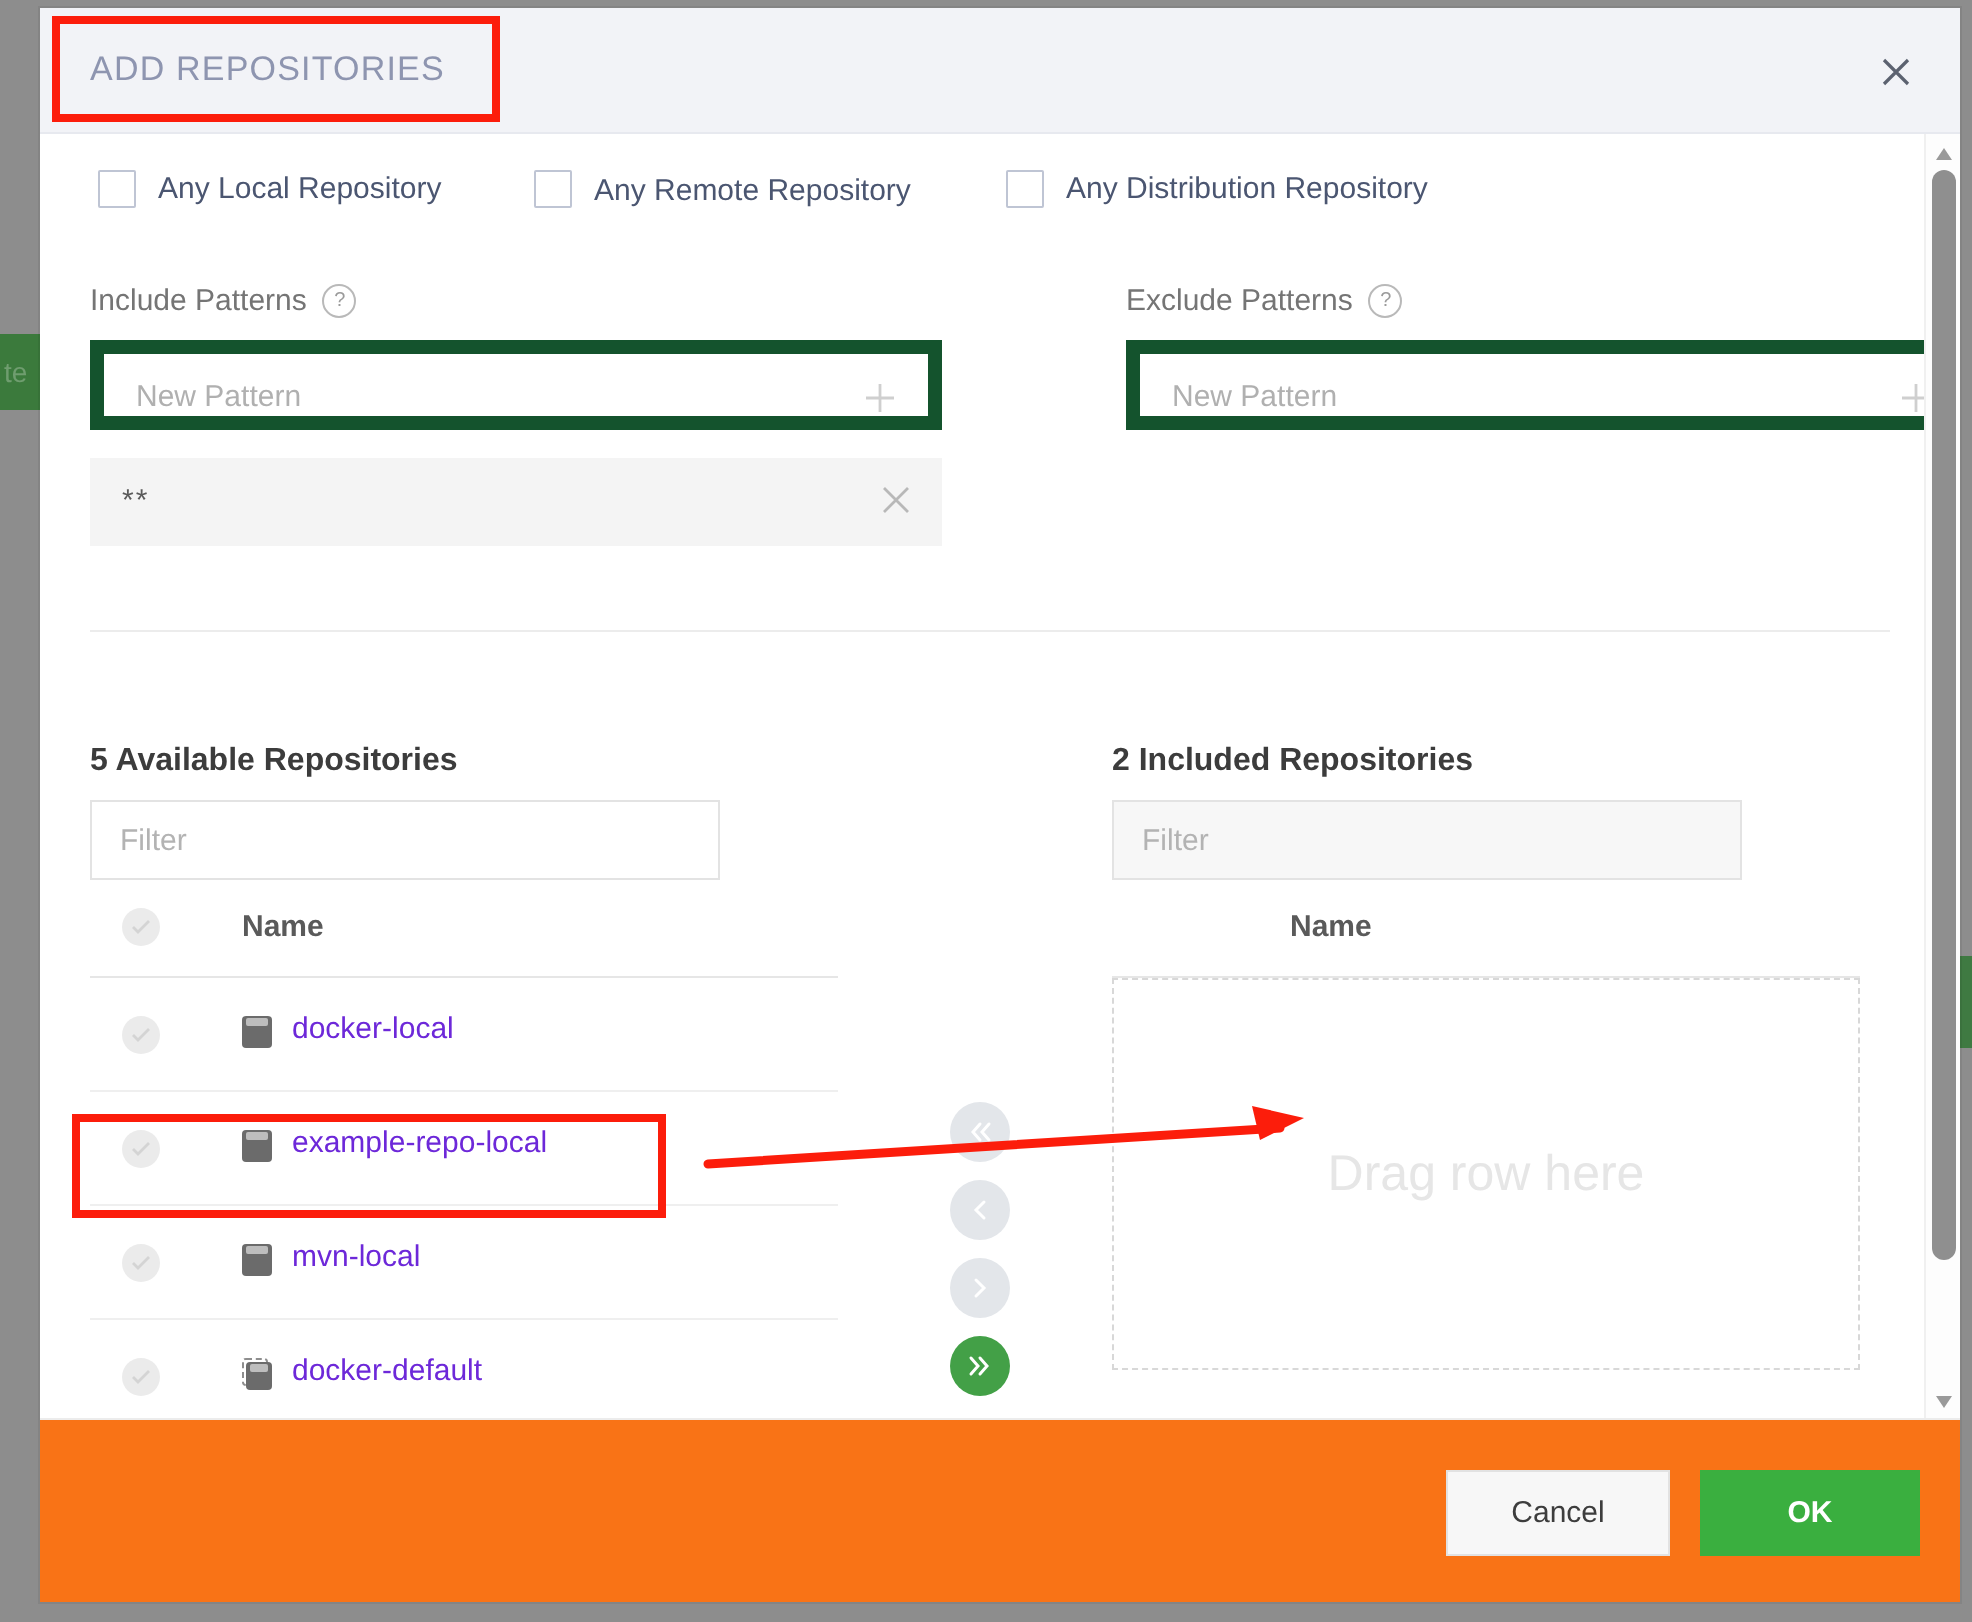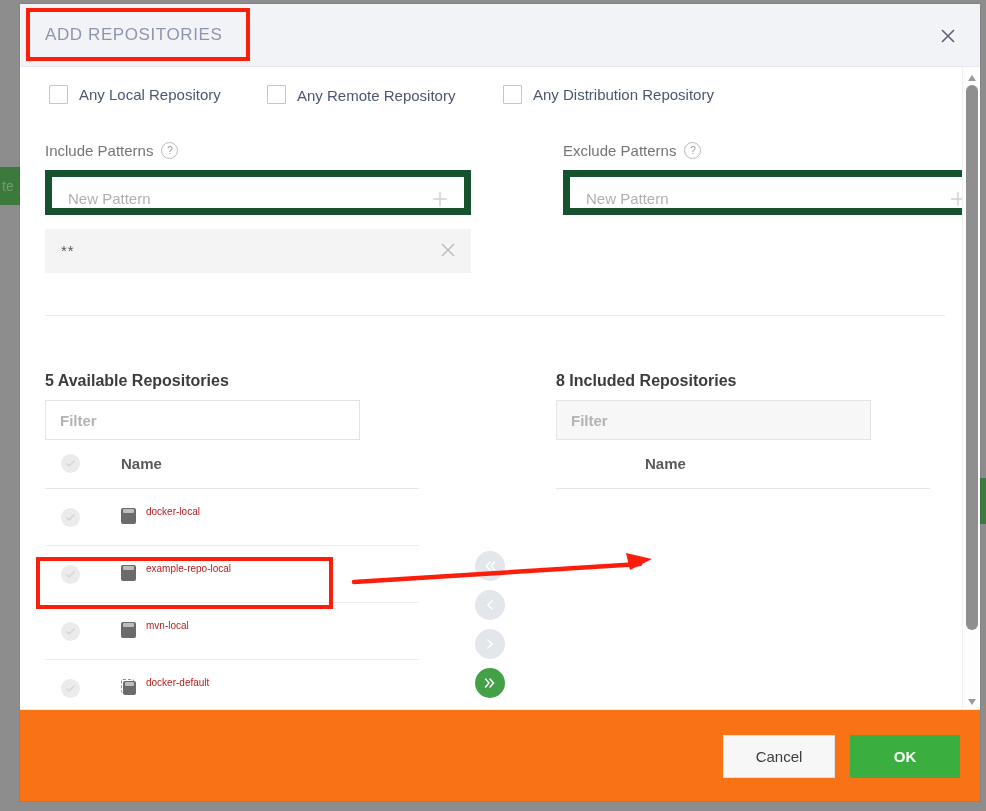--- a/index.html
+++ b/index.html
@@ -220,21 +220,20 @@
     box-sizing: border-box;
     position: relative;
   }
   .filter-input.disabled { background: #f7f7f7; }
   .filter-input .ph {
     position: absolute;
     left: 14px;
     top: 11px;
     font-size: 15px;
     color: #b3b3b3;
-    font-weight: bold;
   }
 
   .col-head {
     position: relative;
     height: 48px;
   }
   .col-head .chk {
     position: absolute;
     left: 16px;
     top: 14px;
@@ -259,22 +258,22 @@
     width: 374px;
     cursor: pointer;
   }
   .repo-row:last-child { border-bottom: 1px solid #efefef; }
   .row-chk { position: absolute; left: 16px; top: 19px; }
   .row-icon { position: absolute; left: 76px; top: 19px; }
   .row-name {
     position: absolute;
     left: 101px;
     top: 17px;
-    font-size: 10px;
-    color: #b91c1c;
+    font-size: 15px;
+    color: #6d28d9;
   }
 
   .chk-circle {
     width: 19px;
     height: 19px;
     border-radius: 50%;
     background: #ebebeb;
     display: flex;
     align-items: center;
     justify-content: center;
@@ -602,30 +601,33 @@
             </svg>
         </div>
         <div class="tbtn active">
           <svg width="14" height="14" viewBox="0 0 14 14">
               <path d="M2.5 3 L6 7 L2.5 11 M7 3 L10.5 7 L7 11" stroke="#ffffff" stroke-width="1.5" fill="none" stroke-linecap="round"></path>
             </svg>
         </div>
       </div>
 
       <div class="list-pane" style="left:536px; top:305px;">
-        <div class="list-title">8 Included Repositories</div>
+        <div class="list-title">2 Included Repositories</div>
         <div class="filter-input disabled">
           <span class="ph">Filter</span>
         </div>
 
         <div class="col-head">
           <span class="nm" style="left:89px;">Name</span>
         </div>
         <div class="head-rule"></div>
 
+        <div class="drop-zone">
+          <span>Drag row here</span>
+        </div>
       </div>
 
     </div>
 
     <div class="vscroll">
       <div class="arrow up">
         <svg width="12" height="12" viewBox="0 0 12 12">
             <path d="M6 3 L10 9 L2 9 Z" fill="#9a9a9a"></path>
           </svg>
       </div>

